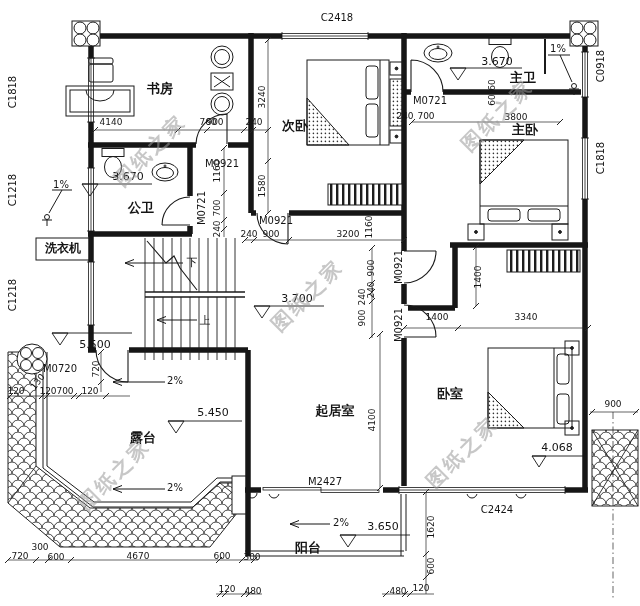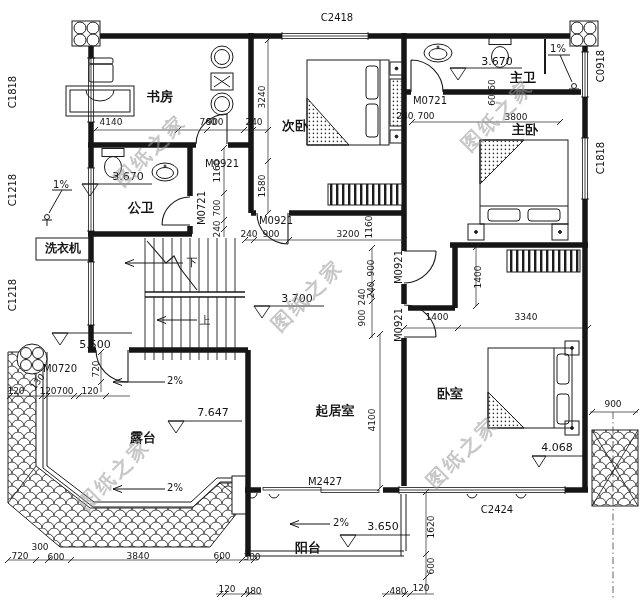--- a/index.html
+++ b/index.html
@@ -275,35 +275,35 @@
       M5,563 L11,557 M33,563 L39,557 M45,563 L51,557 M68,563 L74,557 M216,563 L222,557 M239,563 L245,557 M251,563 L257,557
       M217,597 L223,591 M222,597 L228,591 M241,597 L247,591 M246,597 L252,591
       M383,597 L389,591 M402,597 L408,591 M407,597 L413,591
       M7,399 L13,393 M39,399 L45,393 M44,399 L50,393 M71,399 L77,393 M76,399 L82,393 M103,399 L109,393
       M98,355 L104,349 M98,385 L104,379"></path>
     <path stroke-dasharray="7,3,1.5,3" d="M613,412 V600"></path>
   </g>
 </svg>
 
 <div id="labels">
-      <span class="lbl" style="left: 160px; top: 96px; font-size: 13px; --r: 0deg; font-weight: 700;">书房</span>
+      <span class="lbl" style="left: 160px; top: 88px; font-size: 13px; --r: 0deg; font-weight: 700;">书房</span>
       <span class="lbl" style="left: 295px; top: 125px; font-size: 13px; --r: 0deg; font-weight: 700;">次卧</span>
       <span class="lbl" style="left: 523px; top: 77px; font-size: 13px; --r: 0deg; font-weight: 700;">主卫</span>
       <span class="lbl" style="left: 525px; top: 129px; font-size: 13px; --r: 0deg; font-weight: 700;">主卧</span>
       <span class="lbl" style="left: 127px; top: 207px; font-size: 13px; --r: 0deg; font-weight: 700; margin-left: 14px;">公卫</span>
       <span class="lbl" style="left: 63px; top: 248px; font-size: 12px; --r: 0deg; font-weight: 700;">洗衣机</span>
       <span class="lbl" style="left: 335px; top: 410px; font-size: 13px; --r: 0deg; font-weight: 700;">起居室</span>
       <span class="lbl" style="left: 450px; top: 393px; font-size: 13px; --r: 0deg; font-weight: 700;">卧室</span>
       <span class="lbl" style="left: 143px; top: 437px; font-size: 13px; --r: 0deg; font-weight: 700;">露台</span>
       <span class="lbl" style="left: 308px; top: 547px; font-size: 13px; --r: 0deg; font-weight: 700;">阳台</span>
       <span class="lbl" style="left: 128px; top: 176px; font-size: 11px; --r: 0deg;">3.670</span>
       <span class="lbl" style="left: 497px; top: 61px; font-size: 11px; --r: 0deg;">3.670</span>
       <span class="lbl" style="left: 297px; top: 298px; font-size: 11px; --r: 0deg;">3.700</span>
       <span class="lbl" style="left: 95px; top: 344px; font-size: 11px; --r: 0deg;">5.500</span>
-      <span class="lbl" style="left: 213px; top: 412px; font-size: 11px; --r: 0deg;">7.647</span>
+      <span class="lbl" style="left: 213px; top: 412px; font-size: 11px; --r: 0deg;">5.450</span>
       <span class="lbl" style="left: 383px; top: 526px; font-size: 11px; --r: 0deg;">3.650</span>
       <span class="lbl" style="left: 557px; top: 447px; font-size: 11px; --r: 0deg;">4.068</span>
       <span class="lbl" style="left: 61px; top: 185px; font-size: 10px; --r: 0deg;">1%</span>
       <span class="lbl" style="left: 558px; top: 49px; font-size: 10px; --r: 0deg;">1%</span>
       <span class="lbl" style="left: 175px; top: 381px; font-size: 10px; --r: 0deg;">2%</span>
       <span class="lbl" style="left: 175px; top: 488px; font-size: 10px; --r: 0deg;">2%</span>
       <span class="lbl" style="left: 341px; top: 523px; font-size: 10px; --r: 0deg;">2%</span>
       <span class="lbl" style="left: 192px; top: 262px; font-size: 11px; --r: 0deg;">下</span>
       <span class="lbl" style="left: 205px; top: 320px; font-size: 11px; --r: 0deg;">上</span>
       <span class="lbl" style="left: 337px; top: 18px; font-size: 10px; --r: 0deg;">C2418</span>
@@ -349,21 +349,21 @@
       <span class="lbl" style="left: 372px; top: 420px; font-size: 9px; --r: -90deg;">4100</span>
       <span class="lbl" style="left: 96px; top: 369px; font-size: 9px; --r: -90deg;">720</span>
       <span class="lbl" style="left: 38px; top: 382px; font-size: 9px; --r: -52deg;">130</span>
       <span class="lbl" style="left: 16px; top: 391px; font-size: 9px; --r: 0deg;">120</span>
       <span class="lbl" style="left: 48px; top: 391px; font-size: 9px; --r: 0deg;">120</span>
       <span class="lbl" style="left: 65px; top: 391px; font-size: 9px; --r: 0deg;">700</span>
       <span class="lbl" style="left: 90px; top: 391px; font-size: 9px; --r: 0deg;">120</span>
       <span class="lbl" style="left: 20px; top: 556px; font-size: 9px; --r: 0deg;">720</span>
       <span class="lbl" style="left: 40px; top: 547px; font-size: 9px; --r: 0deg;">300</span>
       <span class="lbl" style="left: 56px; top: 557px; font-size: 9px; --r: 0deg;">600</span>
-      <span class="lbl" style="left: 138px; top: 556px; font-size: 9px; --r: 0deg;">3840</span>
+      <span class="lbl" style="left: 138px; top: 556px; font-size: 9px; --r: 0deg;">4670</span>
       <span class="lbl" style="left: 222px; top: 556px; font-size: 9px; --r: 0deg;">600</span>
       <span class="lbl" style="left: 252px; top: 557px; font-size: 9px; --r: 0deg;">300</span>
       <span class="lbl" style="left: 227px; top: 589px; font-size: 9px; --r: 0deg;">120</span>
       <span class="lbl" style="left: 253px; top: 591px; font-size: 9px; --r: 0deg;">480</span>
       <span class="lbl" style="left: 398px; top: 591px; font-size: 9px; --r: 0deg;">480</span>
       <span class="lbl" style="left: 421px; top: 588px; font-size: 9px; --r: 0deg;">120</span>
       <span class="lbl" style="left: 431px; top: 527px; font-size: 9px; --r: -90deg;">1620</span>
       <span class="lbl" style="left: 431px; top: 566px; font-size: 9px; --r: -90deg;">600</span>
       <span class="lbl" style="left: 613px; top: 404px; font-size: 9px; --r: 0deg;">900</span>
       <span class="lbl wm" style="left: 150px; top: 150px; font-size: 20px; --r: -45deg;">图纸之家</span>

